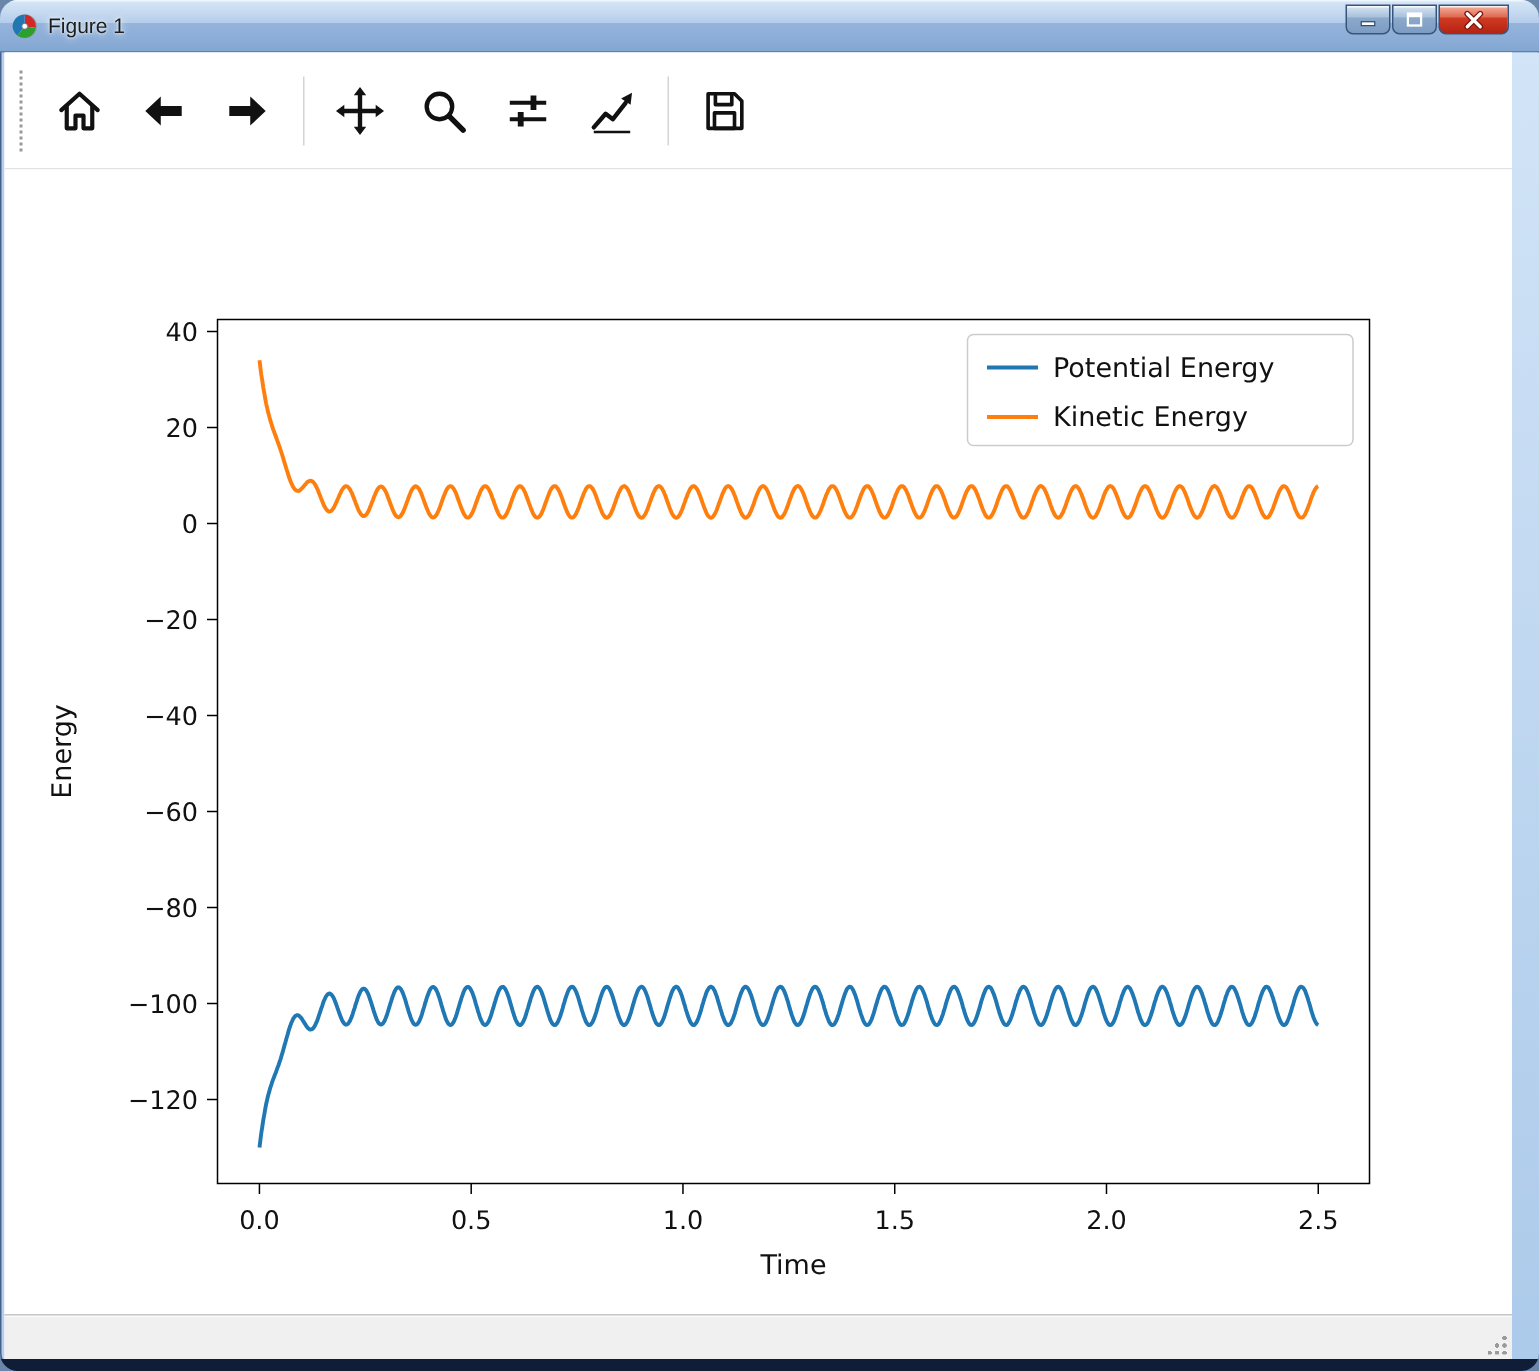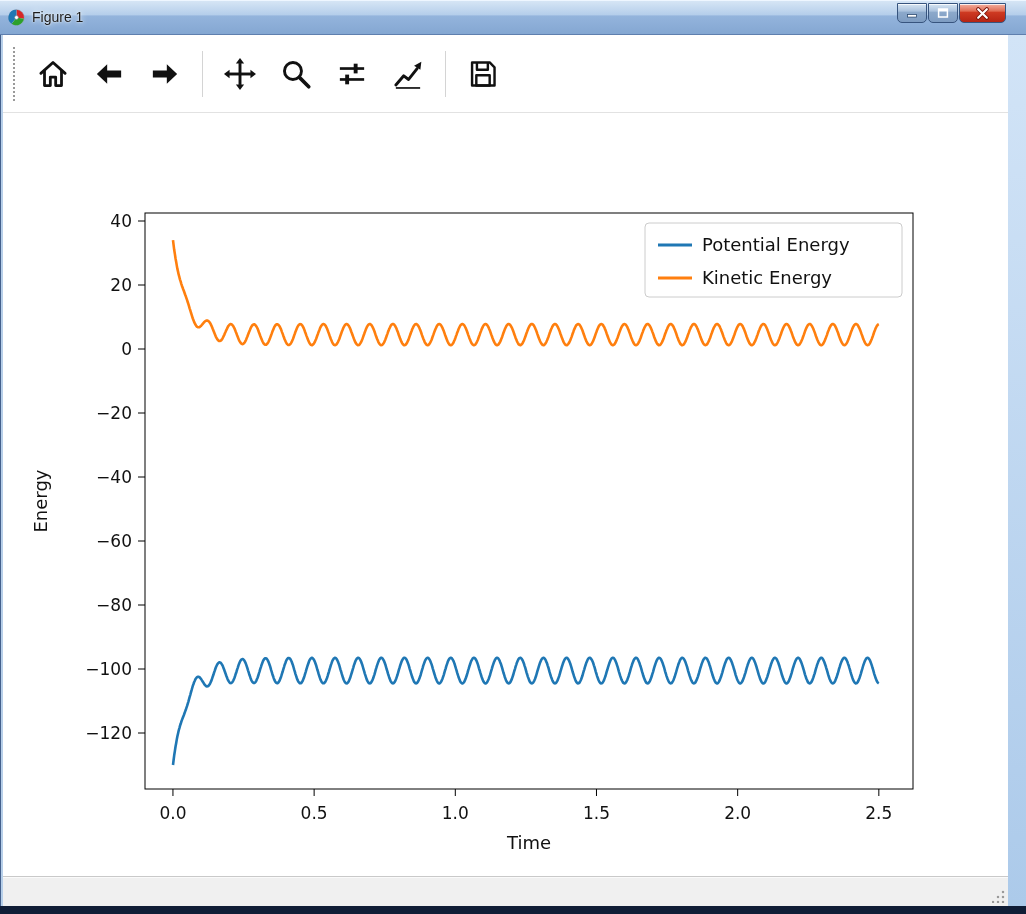--- a/index.html
+++ b/index.html
@@ -1,17 +1,17 @@
 <!DOCTYPE html>
 <html><head>
 <meta charset="utf-8">
 <style>
   html,body{margin:0;padding:0;background:#6a86a8;}
   .stage{position:relative;width:1026px;height:914px;background:#b7cfe9;overflow:hidden;
-         font-family:"Liberation Sans",sans-serif;box-shadow:inset 0 0 0 1px #44608c;}
+         font-family:"Liberation Sans",sans-serif;box-shadow:inset 0 0 0 1px #44608c;border-radius:12px;}
   
   .titlebar{position:absolute;top:0;left:0;right:0;height:34px;
     background:linear-gradient(180deg,#d8e7f6 0%,#b4cdea 45%,#94b4dc 46%,#84a7d2 100%);
     border-bottom:1px solid #5f7fae;box-shadow:inset 0 1px 0 #eef6ff;display:flex;align-items:center;}
   .win-icon{margin-left:8px;width:17px;height:17px;display:inline-flex;}
   .title-text{margin-left:7px;font-size:14px;color:#1c1c1c;
     text-shadow:0 0 6px #f0f8ff,0 0 2px #ffffff;}
   .controls{position:absolute;top:3px;right:20px;display:flex;gap:1px;}
   .ctl{height:20px;display:flex;align-items:center;justify-content:center;cursor:pointer;
     border:1px solid #37547e;border-radius:0 0 5px 5px;box-sizing:border-box;

